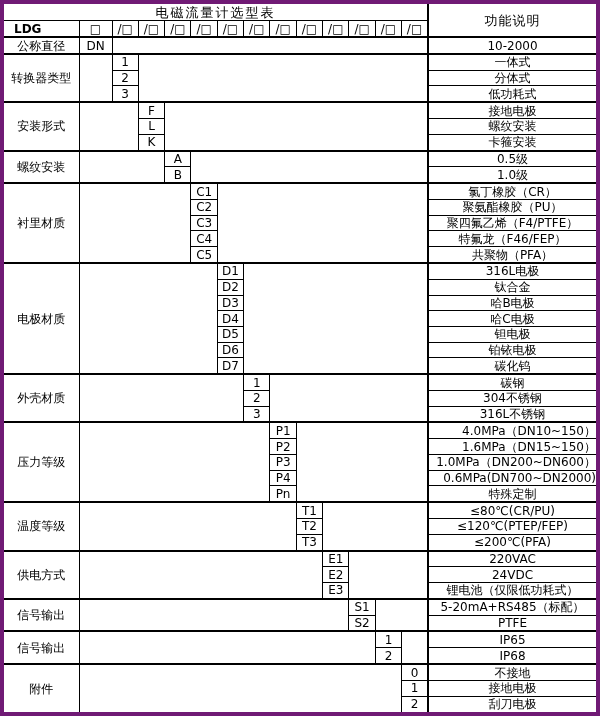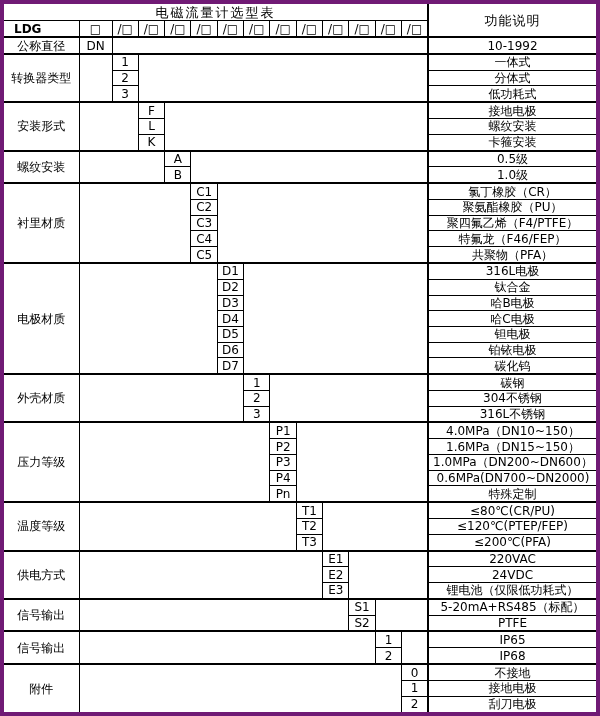--- a/index.html
+++ b/index.html
@@ -25,21 +25,21 @@
     vertical-align: middle;
     overflow: hidden;
     white-space: nowrap;
   }
   td.spacer { border-top: 1px solid #000; }
   td.gt { border-top: 2px solid #000; }          
   td.desc, td.desc-header { border-left: 2px solid #000; }
   td.title-cell { font-size: 13px; letter-spacing: 2px; }
   td.desc-header { font-size: 13px; letter-spacing: 1px; border-radius: 12px; }
   td.model-prefix { text-align: left; padding-left: 10px; font-weight: bold; }
-  td.left { text-align: center; padding-left: 1px; }
+  td.left { text-align: right; padding-left: 1px; }
   td.code { font-size: 12px; }
 </style>
 </head>
 <body>
 
 <div id="page">
   <table class="sel">
     <colgroup>
       <col style="width:77px">
       <col style="width:33px">
@@ -75,21 +75,21 @@
           <td class="code">/□</td>
           <td class="code">/□</td>
           <td class="code">/□</td>
           <td class="code">/□</td>
           <td class="code">/□</td>
         </tr>
         <tr>
           <td class="label gt">公称直径</td>
           <td class="code gt">DN</td>
           <td class="spacer gt" colspan="12"></td>
-          <td class="desc gt">10-1992</td>
+          <td class="desc gt">10-2000</td>
         </tr>
         <tr>
           <td class="label gt" rowspan="3">转换器类型</td>
           <td class="spacer gt" colspan="1" rowspan="3"></td>
           <td class="code gt">1</td>
           <td class="spacer gt" colspan="11" rowspan="3"></td>
           <td class="desc gt">一体式</td>
         </tr>
         <tr>
           <td class="code">2</td>

